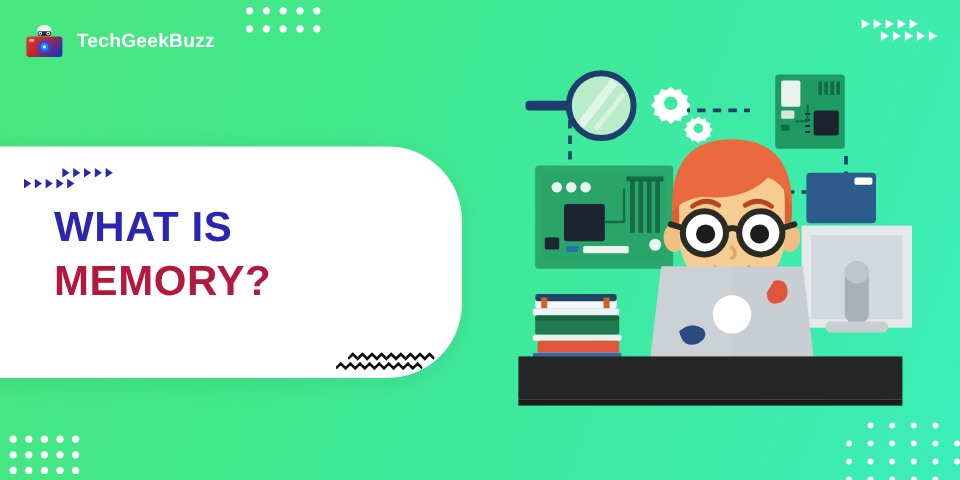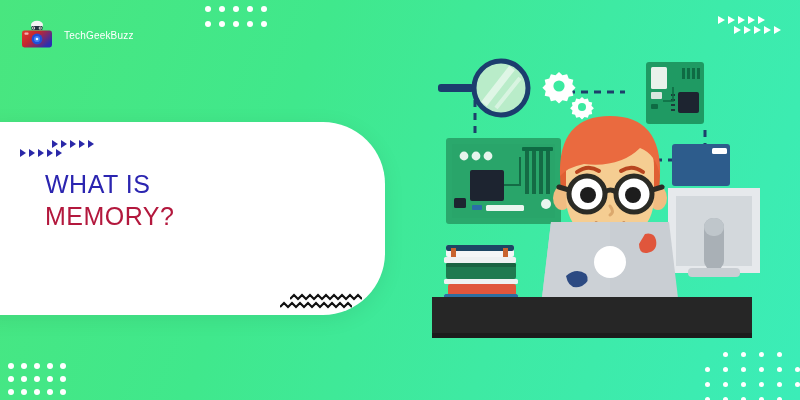--- a/index.html
+++ b/index.html
@@ -18,21 +18,21 @@
   
   #brand {
     position: absolute; left: 20px; top: 20px;
     display: flex; align-items: center; gap: 10px;
     z-index: 8;
   }
   #brand-logo {
     width: 34px; height: 30px; position: relative;
   }
   #brand-name {
-    color: #ffffff; font-size: 10px; font-weight: normal;
+    color: #ffffff; font-size: 16px; font-weight: bold;
     letter-spacing: .2px; white-space: nowrap;
   }
 
   
   .dot-grid { position: absolute; display: grid; }
   .dot-grid span {
     display: block; width: 6px; height: 6px;
     border-radius: 50%; background: #ffffff;
   }
   #dots-top {
@@ -78,22 +78,22 @@
     position: absolute; left: -20px; top: 122px;
     width: 405px; height: 193px;
     background: #ffffff;
     border-radius: 0 62px 62px 0;
     box-shadow: 0 4px 22px rgba(0,0,0,.07);
     z-index: 7;
   }
   #headline {
     position: absolute; left: 45px; top: 168px;
     z-index: 10;
-    font-weight: normal;
-    font-size: 25px;
+    font-weight: bold;
+    font-size: 35px;
     line-height: 1.28;
     letter-spacing: .5px;
   }
   #headline .l1 { color: #2b25b0; display: block; }
   #headline .l2 { color: #b3183d; display: block; }
   #headline .l3 { color: #b3183d; display: block; text-align: center; }
 
   
   #illustration {
     position: absolute; left: 420px; top: 0;

